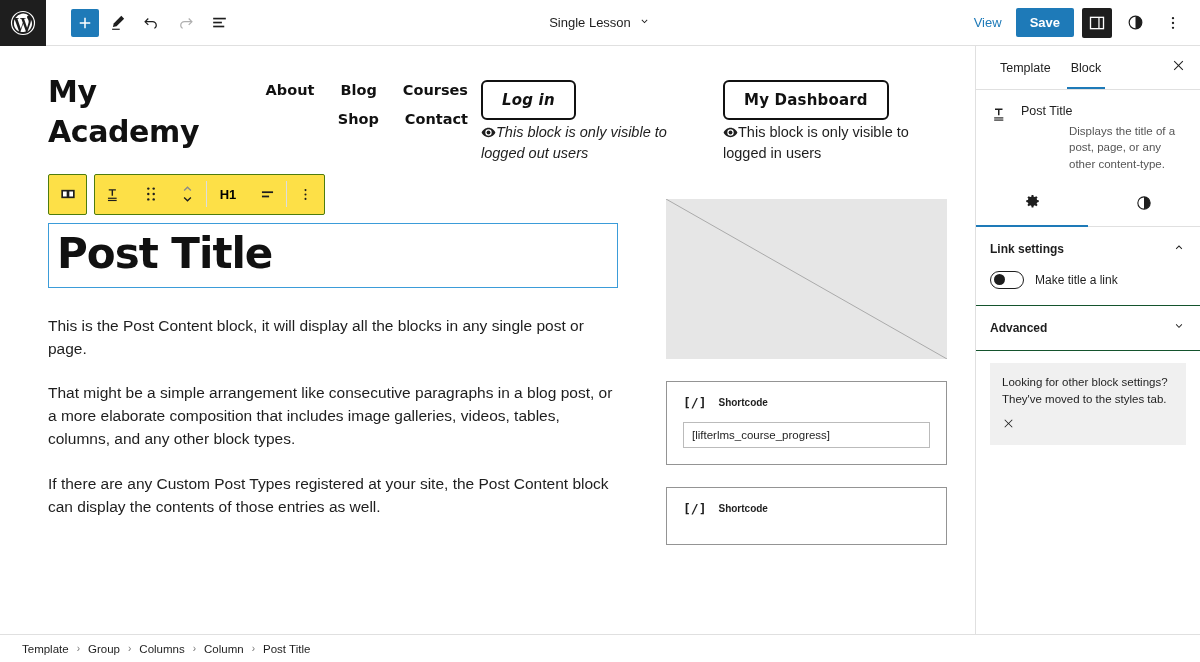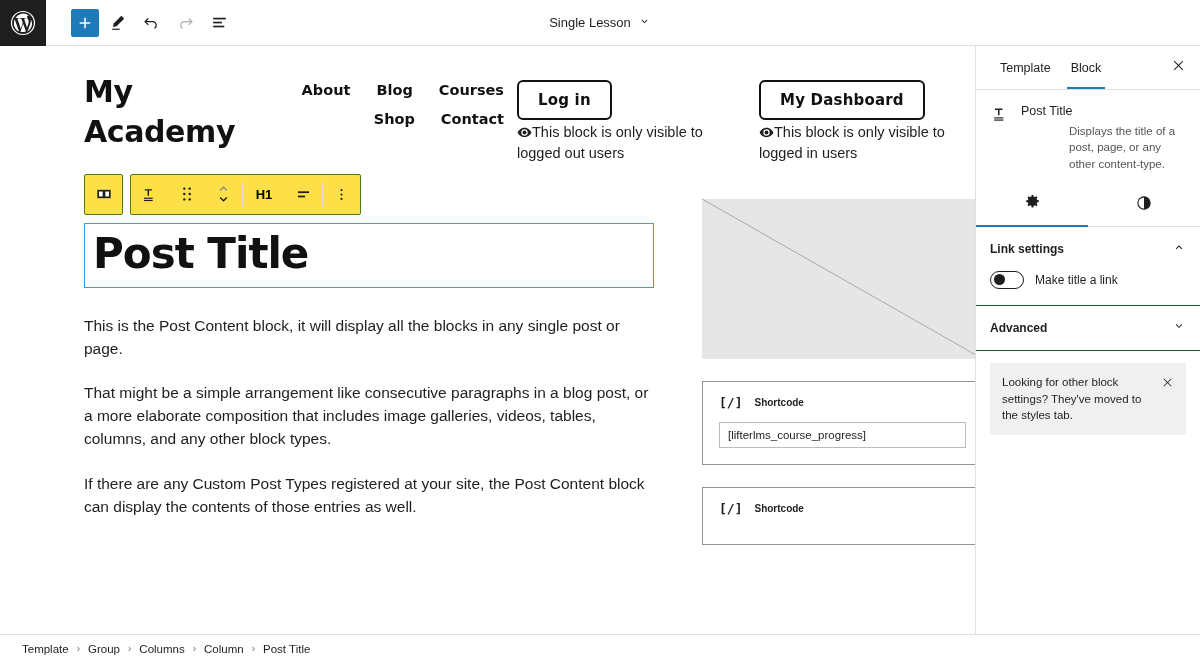--- a/index.html
+++ b/index.html
@@ -67,42 +67,41 @@
     width: 30px; height: 30px; display: flex; align-items: center; justify-content: center;
     border: none; background: transparent; cursor: pointer; border-radius: 2px; padding: 0;
   }
   .icon-sq.active { background: #1e1e1e; }
 
   
   .body-wrap { flex: 1; display: flex; min-height: 0; }
   .canvas {
     flex: 1; background: #fff; position: relative; overflow: hidden;
     border-right: 1px solid #e0e0e0;
-    padding-left: 36px;
   }
 
   
   .site-header {
     display: flex; align-items: flex-start; padding: 26px 34px 0 48px;
   }
   .site-title {
     font-family: "DejaVu Sans", sans-serif;
     font-weight: bold; font-size: 30px; line-height: 1.32;
     letter-spacing: -0.4px; width: 180px; flex: 0 0 180px; color: #111;
   }
   .nav-wrap { flex: 0 0 240px; padding-top: 10px; }
   .nav-row {
     display: flex; justify-content: flex-end; gap: 26px; margin-bottom: 13px;
   }
   .nav-item {
     font-family: "DejaVu Sans", sans-serif;
     font-weight: bold; font-size: 14.5px; color: #111; cursor: pointer;
   }
   .btn-col { padding-top: 8px; }
-  .btn-col-1 { flex: 0 0 210px; padding-left: 13px; }
+  .btn-col-1 { flex: 0 0 210px; padding-left: 13px; font-style: italic; }
   .btn-col-2 { flex: 0 0 250px; padding-left: 45px; }
   .pill-btn {
     display: inline-block; border: 2.5px solid #111; border-radius: 6px;
     padding: 9px 19px; font-family: "DejaVu Sans", sans-serif;
     font-weight: bold; font-size: 15px; color: #111; cursor: pointer;
     background: #fff; letter-spacing: .2px;
   }
   .vis-note {
     margin-top: 3px; font-size: 14.5px; line-height: 1.33; color: #1e1e1e;
     max-width: 200px;
@@ -205,21 +204,21 @@
     background: #fff; position: relative; cursor: pointer; flex: 0 0 34px;
   }
   .toggle .knob {
     position: absolute; width: 11px; height: 11px; border-radius: 50%;
     background: #1e1e1e; top: 2px; left: 2.5px;
   }
   .toggle-label { font-size: 12px; color: #1e1e1e; }
 
   .sb-notice {
     margin: 12px 14px 0 14px; background: #f0f0f0; padding: 11px 12px;
-    display: flex; gap: 8px; align-items: flex-start;
+    display: flex; gap: 8px; align-items: flex-start; flex-direction: column;
   }
   .sb-notice-text { font-size: 11.5px; line-height: 1.45; color: #1e1e1e; flex: 1; }
   .sb-notice-close { cursor: pointer; flex: 0 0 auto; padding-top: 1px; }
 
   
   .footer {
     height: 28px; flex: 0 0 28px; border-top: 1px solid #e0e0e0;
     display: flex; align-items: center; padding-left: 22px; background: #fff;
   }
   .crumbs { display: flex; align-items: center; gap: 8px; }
@@ -276,20 +275,43 @@
       <div class="doc-title-inner">
         <span>Single Lesson</span>
         <span>
           <svg width="13" height="13" viewBox="0 0 24 24" aria-hidden="true">
             <path d="M6.5 9.5l5.5 5.5 5.5-5.5-1.1-1.1L12 12.8 7.6 8.4z" fill="#1e1e1e"></path>
           </svg>
         </span>
       </div>
     </div>
 
+    <div class="tb-right">
+      <a class="view-link">View</a>
+      <button class="save-btn">Save</button>
+      <button class="icon-sq active">
+        <svg width="20" height="20" viewBox="0 0 24 24" aria-hidden="true">
+          <rect x="4.2" y="5.2" width="15.6" height="13.6" fill="none" stroke="#fff" stroke-width="1.6"></rect>
+          <rect x="13.6" y="5.2" width="1.5" height="13.6" fill="#fff"></rect>
+        </svg>
+      </button>
+      <button class="icon-sq">
+        <svg width="19" height="19" viewBox="0 0 24 24" aria-hidden="true">
+          <circle cx="12" cy="12" r="8" fill="none" stroke="#1e1e1e" stroke-width="1.5"></circle>
+          <path d="M12 4a8 8 0 0 1 0 16z" fill="#1e1e1e"></path>
+        </svg>
+      </button>
+      <button class="icon-sq">
+        <svg width="18" height="18" viewBox="0 0 24 24" aria-hidden="true">
+          <circle cx="12" cy="5.6" r="1.55" fill="#1e1e1e"></circle>
+          <circle cx="12" cy="12" r="1.55" fill="#1e1e1e"></circle>
+          <circle cx="12" cy="18.4" r="1.55" fill="#1e1e1e"></circle>
+        </svg>
+      </button>
+    </div>
   </div>
 
   <div class="body-wrap">
 
     <div class="canvas">
 
       <div class="site-header">
         <div class="site-title">
           <div>My</div>
           <div>Academy</div>

